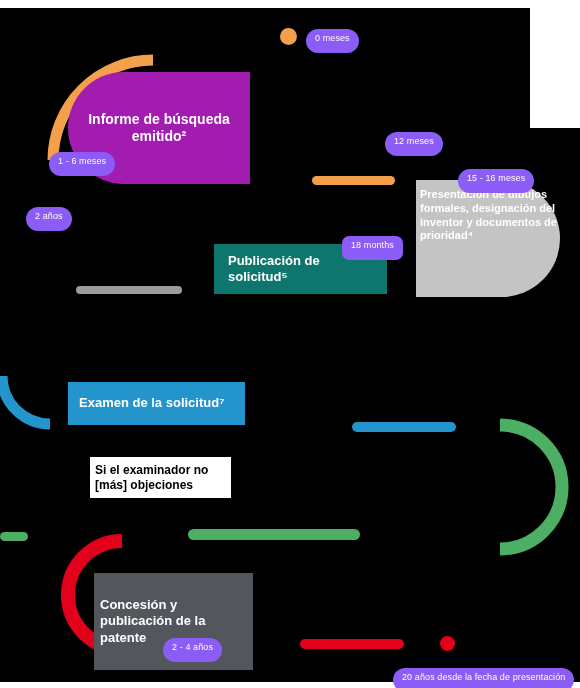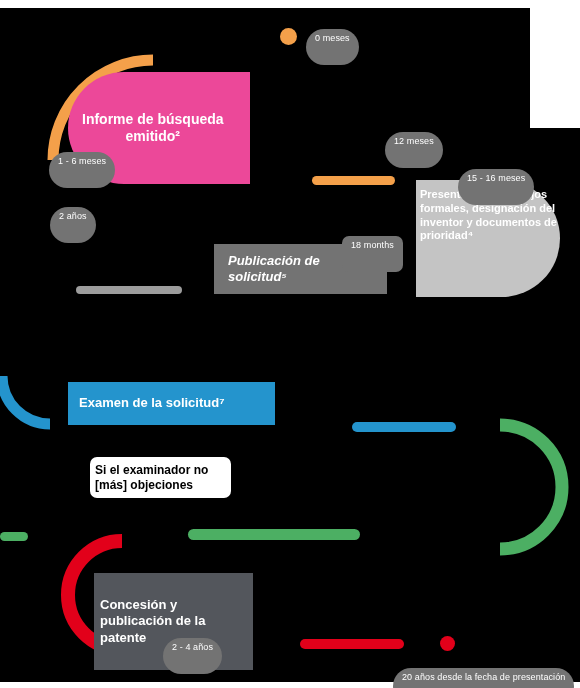--- a/index.html
+++ b/index.html
@@ -32,67 +32,65 @@
     top: 128px;
     width: 580px;
     height: 554px;
     background: #000000;
   }
   .layer { position: absolute; left: 0; top: 0; width: 580px; height: 688px; }
 
   
   .pill {
     position: absolute;
-    background: #737373;
+    background: #8b5cf6;
     color: #ffffff;
     border-radius: 999px;
     font-size: 9px;
     line-height: 1;
-    padding: 5px 9px 22px 9px;
+    padding: 5px 9px 10px 9px;
     white-space: nowrap;
     letter-spacing: 0.1px;
     font-weight: 400;
   }
 
   
   .block {
     position: absolute;
     box-sizing: border-box;
     display: flex;
     align-items: center;
     font-weight: bold;
     line-height: 1.25;
   }
   .block-orange {
-    background: #ec4899;
+    background: #a21caf;
     color: #ffffff;
     border-top-left-radius: 60px;
     border-bottom-left-radius: 60px;
-    justify-content: flex-start;
+    justify-content: center;
     text-align: center;
   }
   .block-gray {
-    background: #737373;
+    background: #0f766e;
     color: #ffffff;
-    font-style: italic;
   }
   .block-gray-round {
     background: #C4C4C4;
     color: #ffffff;
     border-top-right-radius: 70px;
     border-bottom-right-radius: 70px;
   }
   .block-blue {
     background: #2494CD;
     color: #ffffff;
   }
   .block-white {
     background: #ffffff;
     color: #000000;
-    border-radius: 7px;
   }
   .block-darkgray {
     background: #53565C;
     color: #ffffff;
   }
 
   
   .bar {
     position: absolute;
     border-radius: 999px;
@@ -148,21 +146,21 @@
     <div style="padding-top:8px;">Presentación de dibujos formales, designación del inventor y documentos de prioridad⁴</div>
   </div>
 
   <div class="block block-gray" style="left:214px; top:244px; width:173px; height:50px; font-size:13px; padding:0 0 0 14px;">
     <div>
       <span>Publicación de</span><br>
       <span>solicitud⁵</span>
     </div>
   </div>
 
-  <div class="block block-blue" style="left:68px; top:382px; width:207px; height:43px; font-size:13px; padding:0 0 0 11px;">
+  <div class="block block-blue" style="left:68px; top:382px; width:177px; height:43px; font-size:13px; padding:0 0 0 11px;">
     <span>Examen de la solicitud⁷</span>
   </div>
 
   <div class="block block-white" style="left:90px; top:457px; width:141px; height:41px; font-size:12px; padding:0 0 0 5px;">
     <div>
       <span>Si el examinador no</span><br>
       <span>[más] objeciones</span>
     </div>
   </div>
 
@@ -177,19 +175,19 @@
   <div class="pill" style="left:306px; top:29px;">0 meses</div>
 
   <div class="pill" style="left:49px; top:152px;">1 - 6 meses</div>
 
   <div class="pill" style="left:385px; top:132px;">12 meses</div>
 
   <div class="pill" style="left:458px; top:169px;">15 - 16 meses</div>
 
   <div class="pill" style="left:342px; top:236px;border-radius:7px;">18 months</div>
 
-  <div class="pill" style="left:50px; top:207px;">2 años</div>
+  <div class="pill" style="left:26px; top:207px;">2 años</div>
 
   <div class="pill" style="left:137px; top:638px;margin-left:26px;">2 - 4  años</div>
 
   <div class="pill" style="left:393px; top:668px;">20 años desde la fecha de presentación</div>
 
 </div>
 
 </body></html>

